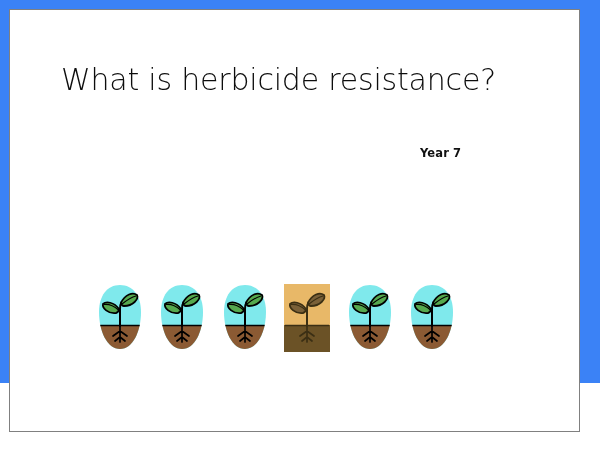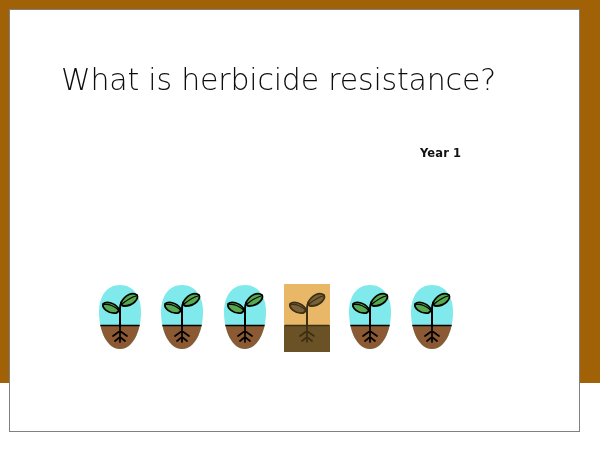--- a/index.html
+++ b/index.html
@@ -11,21 +11,21 @@
     width: 600px;
     height: 450px;
     overflow: hidden;
     font-family: "Liberation Sans", sans-serif;
   }
 
   #slide-canvas {
     position: relative;
     width: 600px;
     height: 383px;
-    background: #a16207;
+    background: #3b82f6;
   }
 
   
   #slide-frame {
     position: absolute;
     left: 9px;
     top: 9px;
     width: 571px;
     height: 423px;
     border: 1.5px solid #808080;
@@ -83,21 +83,21 @@
 </style>
 </head>
 <body>
 
 <div id="slide-canvas">
 
   <div id="slide-frame"></div>
 
   <div id="slide-title">What is herbicide resistance?</div>
 
-  <div id="year-label">Year 1</div>
+  <div id="year-label">Year 7</div>
 
   <div id="plant-row">
       <div class="plant-cell" style="left: 0px;">
         <svg viewBox="0 0 52 74">
           <path d="M26 4 C39 4 47 15 47 31 C47 50 39 68 26 68 C13 68 5 50 5 31 C5 15 13 4 26 4 Z" fill="#7FE9EC"></path>
           <defs>
             <clipPath id="clip-0">
               <path d="M26 4 C39 4 47 15 47 31 C47 50 39 68 26 68 C13 68 5 50 5 31 C5 15 13 4 26 4 Z"></path>
             </clipPath>
           </defs>

